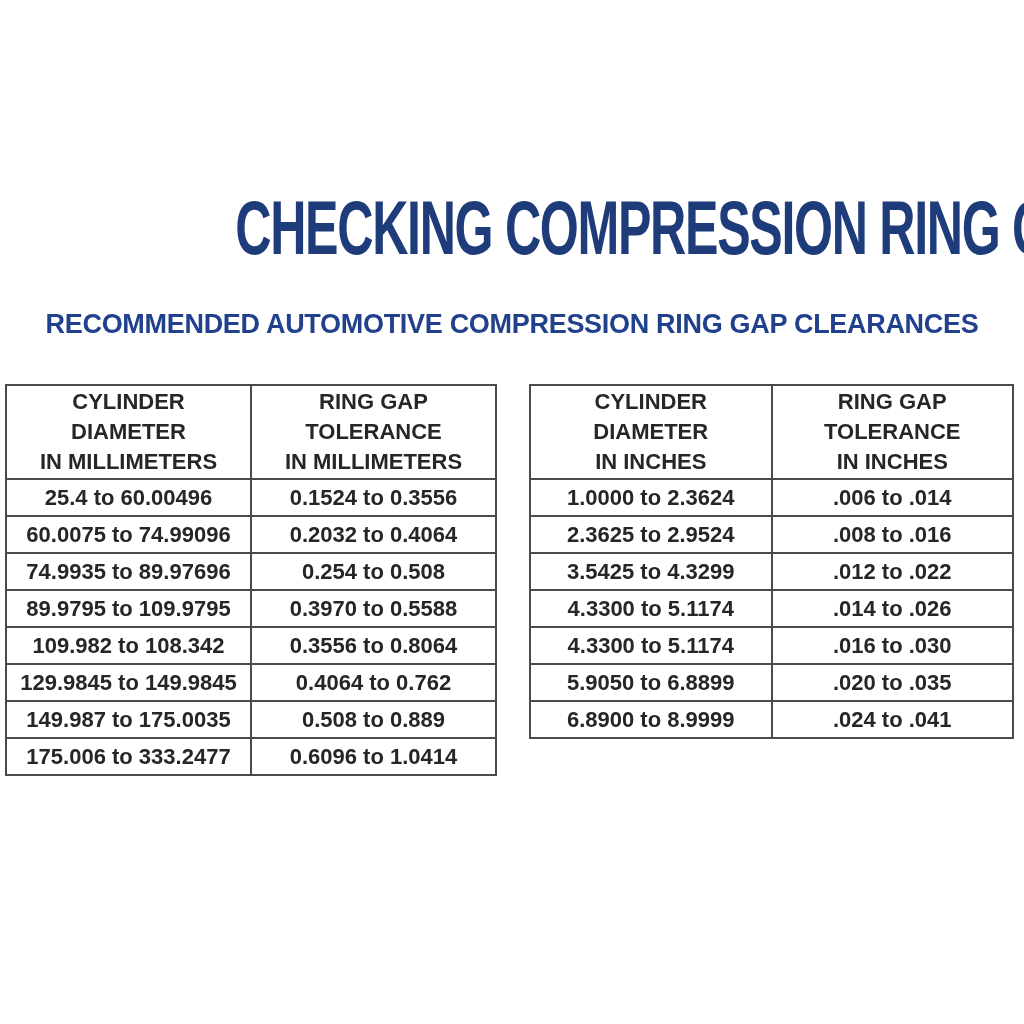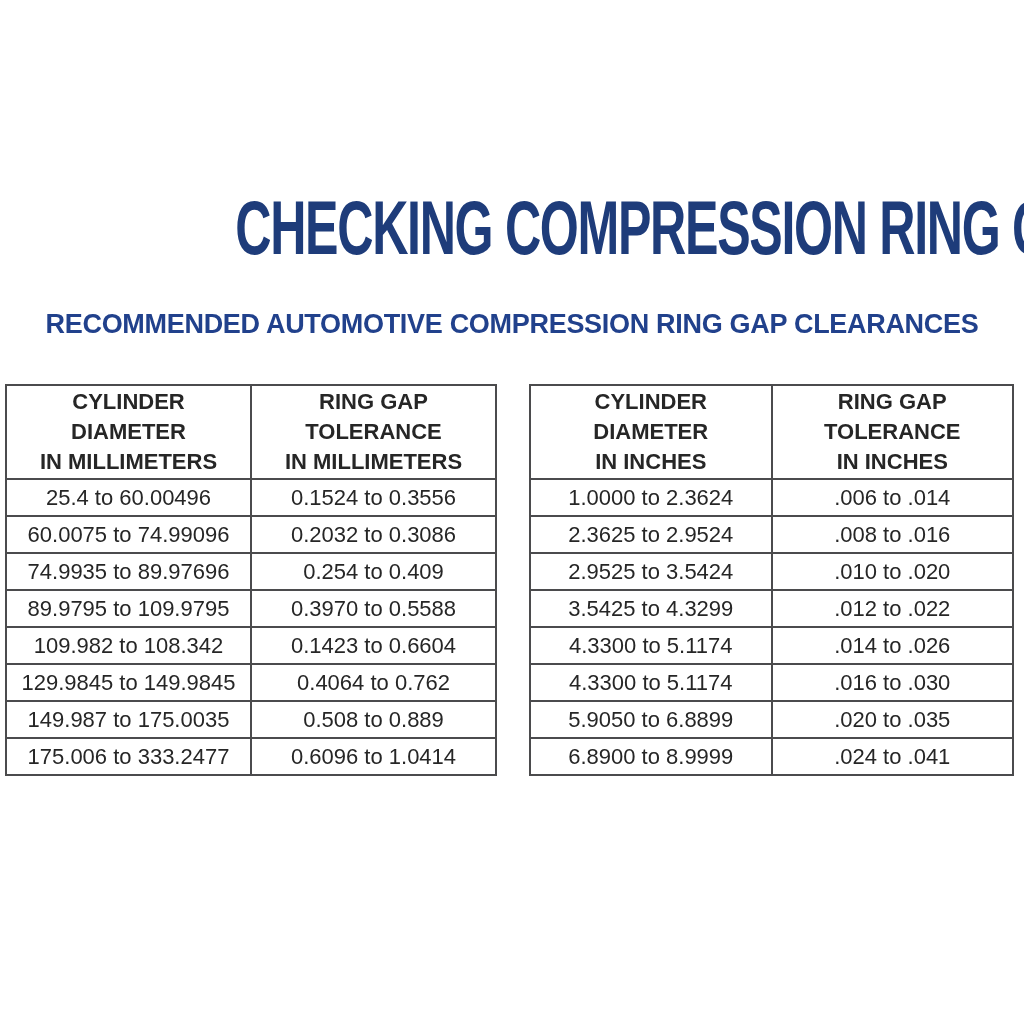--- a/index.html
+++ b/index.html
@@ -70,21 +70,21 @@
   table.data-table th {
     height: 92px;
     font-size: 22px;
     font-weight: bold;
     white-space: pre-line;
     line-height: 1.35;
   }
   table.data-table td {
     height: 35px;
     font-size: 22px;
-    font-weight: normal;
+    font-weight: bold;
     white-space: nowrap;
   }
 </style>
 </head>
 <body>
 
 <div class="page">
 
   <h1 class="page-title"><span class="condensed">CHECKING COMPRESSION RING GAPS</span></h1>
 
@@ -102,33 +102,33 @@
 IN MILLIMETERS</th>
           </tr>
         </thead>
         <tbody>
           <tr>
             <td>25.4 to 60.00496</td>
             <td>0.1524 to 0.3556</td>
           </tr>
           <tr>
             <td>60.0075 to 74.99096</td>
-            <td>0.2032 to 0.3086</td>
+            <td>0.2032 to 0.4064</td>
           </tr>
           <tr>
             <td>74.9935 to 89.97696</td>
-            <td>0.254 to 0.409</td>
+            <td>0.254 to 0.508</td>
           </tr>
           <tr>
             <td>89.9795 to 109.9795</td>
             <td>0.3970 to 0.5588</td>
           </tr>
           <tr>
             <td>109.982 to 108.342</td>
-            <td>0.1423 to 0.6604</td>
+            <td>0.3556 to 0.8064</td>
           </tr>
           <tr>
             <td>129.9845 to 149.9845</td>
             <td>0.4064 to 0.762</td>
           </tr>
           <tr>
             <td>149.987 to 175.0035</td>
             <td>0.508 to 0.889</td>
           </tr>
           <tr>
@@ -154,24 +154,20 @@
         <tbody>
           <tr>
             <td>1.0000 to 2.3624</td>
             <td>.006 to .014</td>
           </tr>
           <tr>
             <td>2.3625 to 2.9524</td>
             <td>.008 to .016</td>
           </tr>
           <tr>
-            <td>2.9525 to 3.5424</td>
-            <td>.010 to .020</td>
-          </tr>
-          <tr>
             <td>3.5425 to 4.3299</td>
             <td>.012 to .022</td>
           </tr>
           <tr>
             <td>4.3300 to 5.1174</td>
             <td>.014 to .026</td>
           </tr>
           <tr>
             <td>4.3300 to 5.1174</td>
             <td>.016 to .030</td>

